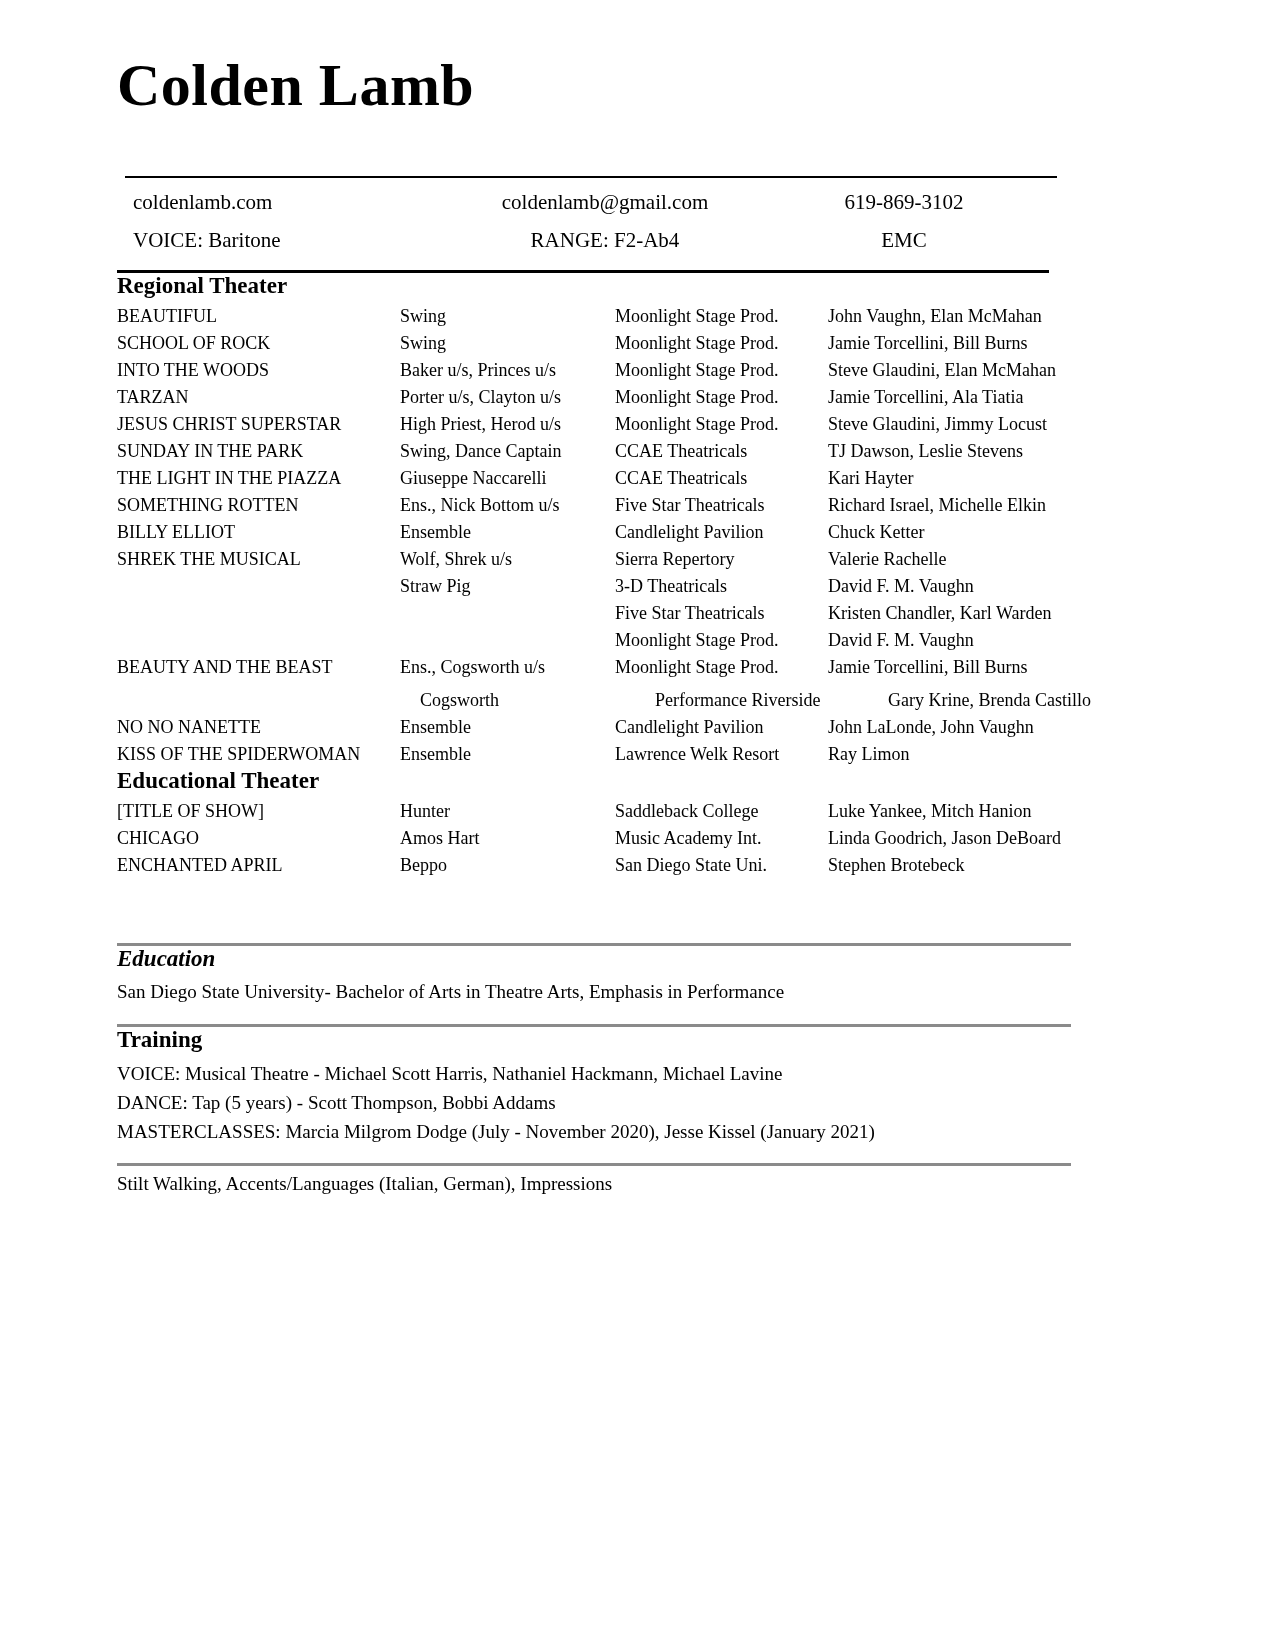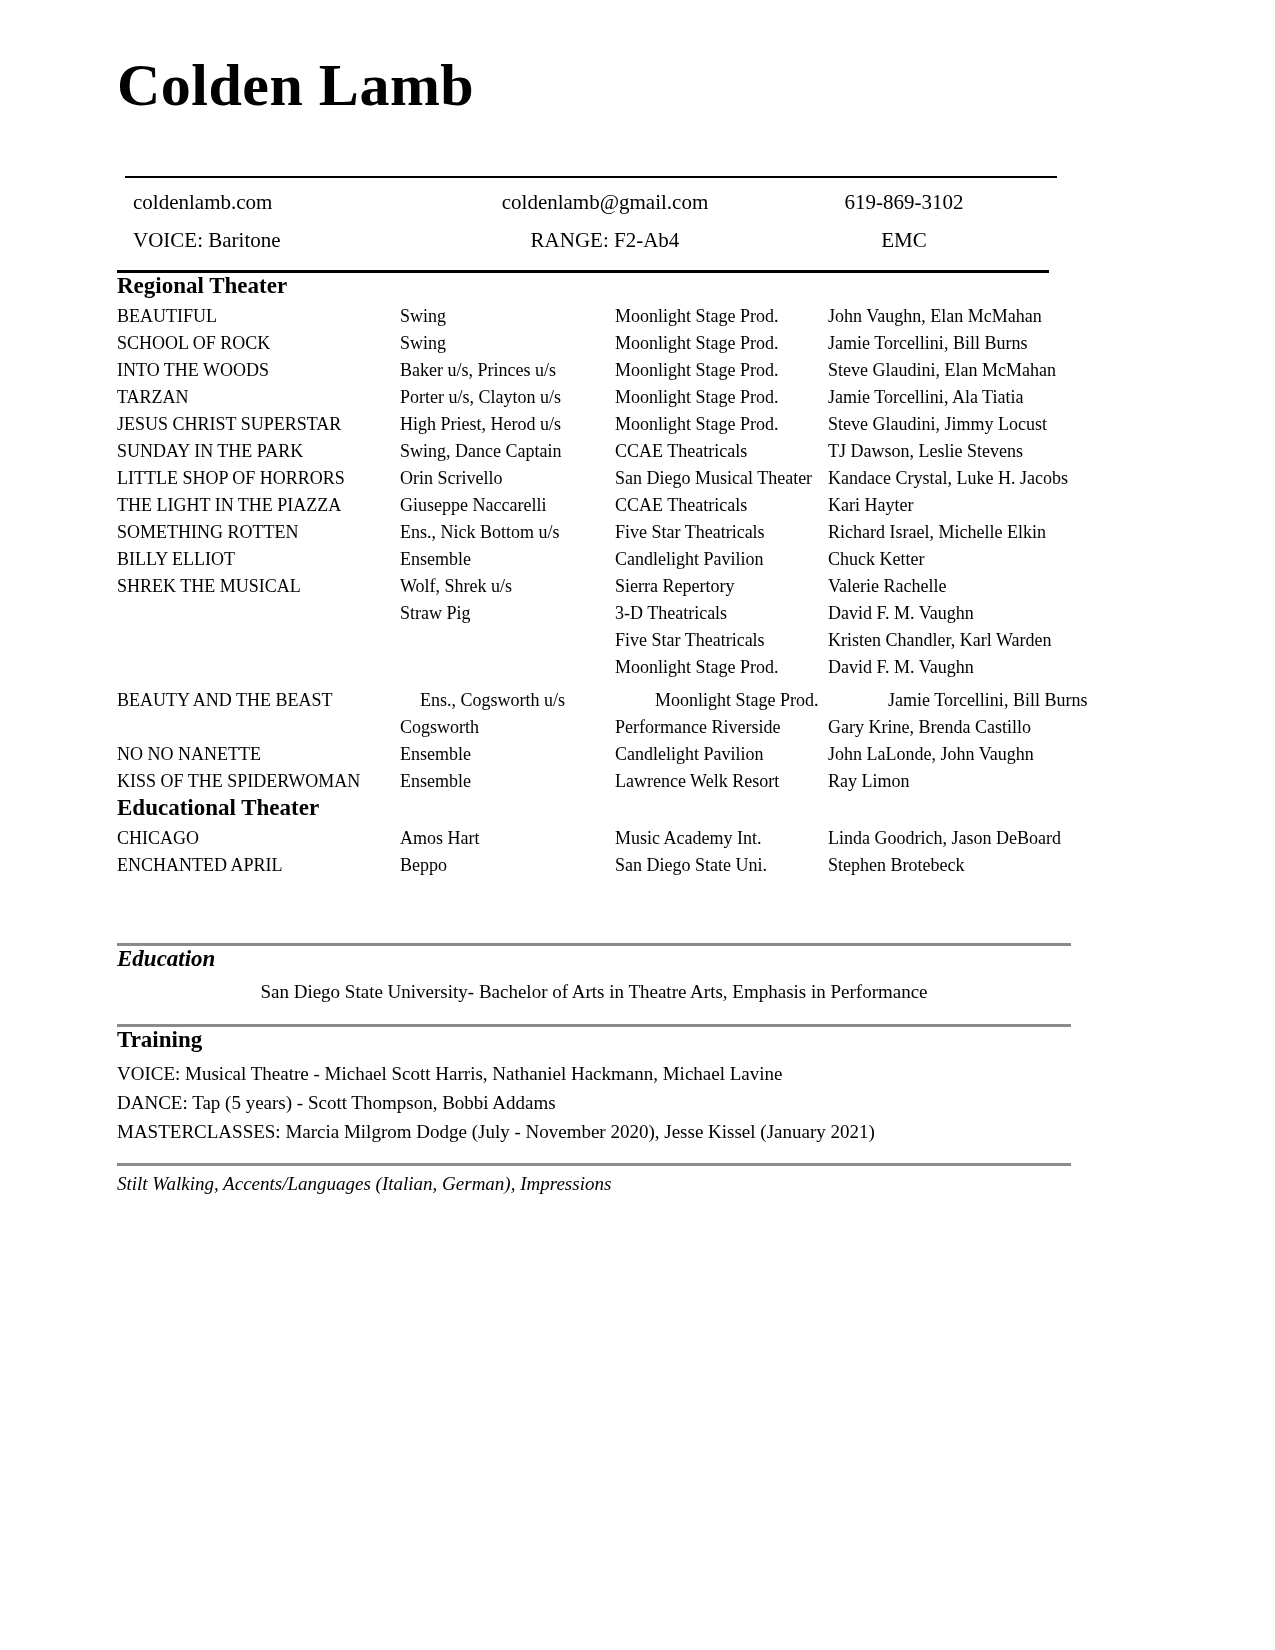--- a/index.html
+++ b/index.html
@@ -46,29 +46,29 @@
     height:27px;
   }
   #regional-rows .credit-row:nth-child(15){margin-top:6px;gap:20px;}
   .cell{
     font-size:18px;line-height:27px;
     white-space:nowrap;overflow:hidden;
     box-sizing:border-box;padding-right:10px;
   }
   .cell-director{padding-right:0;}
 
-  .body-text{font-size:19px;line-height:24px;margin:8px 0 0 0;text-align:center;}
+  .body-text{font-size:19px;line-height:24px;margin:8px 0 0 0;}
   .training-lines{margin-top:6px;}
   .training-line{font-size:19px;line-height:29px;white-space:nowrap;}
   .training-line.indented{margin-left:93px;}
 
   .d1{margin-top:64px;}
   .d2{margin-top:20px;}
   .d3{margin-top:17px;}
-  .skills-text{margin-top:6px;font-size:19px;line-height:24px;font-style:italic;}
+  .skills-text{margin-top:6px;font-size:19px;line-height:24px;}
 </style>
 </head>
 <body>
 
 <div class="page">
 
   <h1 class="name">Colden Lamb</h1>
 
   <div class="hr hr-thin-black"></div>
 
@@ -119,26 +119,20 @@
         <div class="cell cell-company fit">Moonlight Stage Prod.</div>
         <div class="cell cell-director fit">Steve Glaudini, Jimmy Locust</div>
       </div>
       <div class="credit-row">
         <div class="cell cell-show fit">SUNDAY IN THE PARK</div>
         <div class="cell cell-role fit">Swing, Dance Captain</div>
         <div class="cell cell-company fit">CCAE Theatricals</div>
         <div class="cell cell-director fit">TJ Dawson, Leslie Stevens</div>
       </div>
       <div class="credit-row">
-        <div class="cell cell-show fit">LITTLE SHOP OF HORRORS</div>
-        <div class="cell cell-role fit">Orin Scrivello</div>
-        <div class="cell cell-company fit">San Diego Musical Theater</div>
-        <div class="cell cell-director fit">Kandace Crystal, Luke H. Jacobs</div>
-      </div>
-      <div class="credit-row">
         <div class="cell cell-show fit">THE LIGHT IN THE PIAZZA</div>
         <div class="cell cell-role fit">Giuseppe Naccarelli</div>
         <div class="cell cell-company fit">CCAE Theatricals</div>
         <div class="cell cell-director fit">Kari Hayter</div>
       </div>
       <div class="credit-row">
         <div class="cell cell-show fit">SOMETHING ROTTEN</div>
         <div class="cell cell-role fit">Ens., Nick Bottom u/s</div>
         <div class="cell cell-company fit">Five Star Theatricals</div>
         <div class="cell cell-director fit">Richard Israel, Michelle Elkin</div>
@@ -194,20 +188,26 @@
       <div class="credit-row">
         <div class="cell cell-show fit">KISS OF THE SPIDERWOMAN</div>
         <div class="cell cell-role fit">Ensemble</div>
         <div class="cell cell-company fit">Lawrence Welk Resort</div>
         <div class="cell cell-director fit">Ray Limon</div>
       </div>
     </div>
 
   <h2 class="section-title st-educational">Educational Theater</h2>
   <div class="credits" id="educational-rows">
+      <div class="credit-row">
+        <div class="cell cell-show fit">[TITLE OF SHOW]</div>
+        <div class="cell cell-role fit">Hunter</div>
+        <div class="cell cell-company fit">Saddleback College</div>
+        <div class="cell cell-director fit">Luke Yankee, Mitch Hanion</div>
+      </div>
       <div class="credit-row">
         <div class="cell cell-show fit">CHICAGO</div>
         <div class="cell cell-role fit">Amos Hart</div>
         <div class="cell cell-company fit">Music Academy Int.</div>
         <div class="cell cell-director fit">Linda Goodrich, Jason DeBoard</div>
       </div>
       <div class="credit-row">
         <div class="cell cell-show fit">ENCHANTED APRIL</div>
         <div class="cell cell-role fit">Beppo</div>
         <div class="cell cell-company fit">San Diego State Uni.</div>

